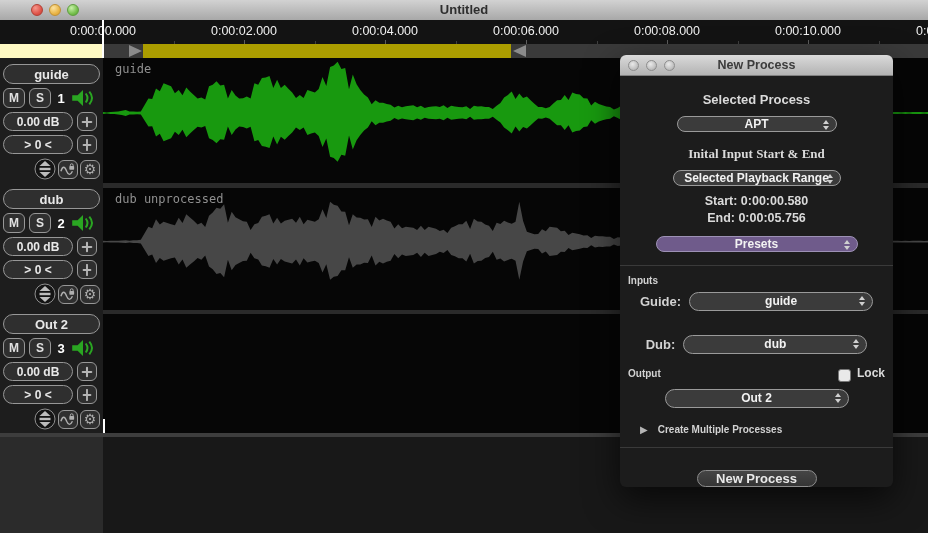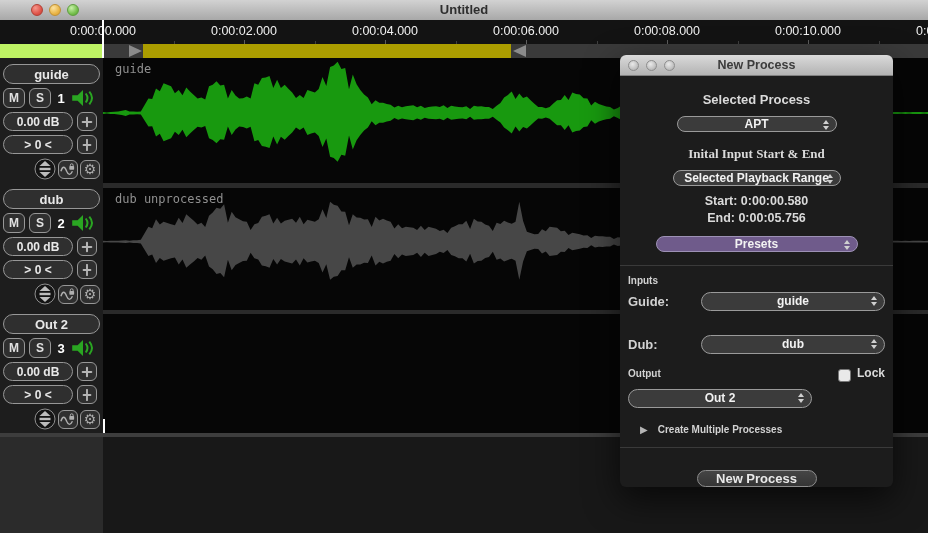--- a/index.html
+++ b/index.html
@@ -1,17 +1,17 @@
 <!DOCTYPE html>
 <html><head>
 <meta charset="utf-8">
 <style>
   html,body{margin:0;padding:0;background:#191919;width:928px;height:533px;overflow:hidden;
     font-family:"Liberation Sans",sans-serif;-webkit-font-smoothing:antialiased;}
-  #stage{position:relative;width:928px;height:533px;background:#bef264;}
+  #stage{position:relative;width:928px;height:533px;background:#fef9c3;}
 
   
   .titlebar{position:absolute;left:0;top:0;width:928px;height:20px;
     background:linear-gradient(#d2d2d2,#a8a8a8);border-bottom:1px solid #6f6f6f;}
   .titlebar .title{position:absolute;left:0;right:0;top:2px;text-align:center;
     font-size:13px;font-weight:600;color:#2e2e2e;}
   .tl{position:absolute;top:4px;width:12px;height:12px;border-radius:50%;box-sizing:border-box;}
   .tl.red{left:31px;background:radial-gradient(circle at 35% 30%,#f5978c,#e0554a 60%,#c23c31);border:1px solid #b13f34;}
   .tl.yellow{left:49px;background:radial-gradient(circle at 35% 30%,#fbe2a0,#eab648 60%,#d99a2b);border:1px solid #c09136;}
   .tl.green{left:67px;background:radial-gradient(circle at 35% 30%,#c7f0a8,#77c04e 60%,#53a02e);border:1px solid #5f9e40;}
@@ -69,21 +69,21 @@
   .dheading{color:#dadada;font-size:13px;font-weight:bold;text-align:center;}
   .dd{position:relative;box-sizing:border-box;height:19px;background:#3b3b3b;border:1px solid #9a9a9a;
     border-radius:10px;color:#f2f2f2;font-size:12px;font-weight:bold;
     display:flex;align-items:center;justify-content:center;}
   .updown{position:absolute;right:7px;top:3px;display:flex;flex-direction:column;align-items:center;gap:2px;}
   .updown .u{width:0;height:0;border-left:3.5px solid transparent;border-right:3.5px solid transparent;border-bottom:4.5px solid #d0d0d0;}
   .updown .d{width:0;height:0;border-left:3.5px solid transparent;border-right:3.5px solid transparent;border-top:4.5px solid #d0d0d0;}
   .dtime{color:#dadada;font-size:12.5px;font-weight:bold;line-height:17px;}
   .divider{width:273px;height:1px;background:#3a3a3a;}
   .dlabel{color:#d2d2d2;font-size:10px;font-weight:bold;}
-  .inrow{width:257px;display:flex;align-items:center;justify-content:space-between;gap:8px;}
+  .inrow{width:257px;display:flex;align-items:center;justify-content:center;gap:8px;}
   .inlabel{color:#d2d2d2;font-size:13px;font-weight:bold;text-align:right;}
   .checkbox{box-sizing:border-box;width:13px;height:13px;background:#e9e9e9;border:1px solid #777;border-radius:3px;}
   .disc{color:#b5b5b5;font-size:10px;}
   .npbtn{box-sizing:border-box;width:120px;height:21px;background:linear-gradient(#454545,#353535);
     border:1px solid #8d8d8d;border-radius:10px;color:#e9e9e9;font-size:13px;font-weight:bold;
     display:flex;align-items:center;justify-content:center;}
 </style>
 </head>
 <body>
 

